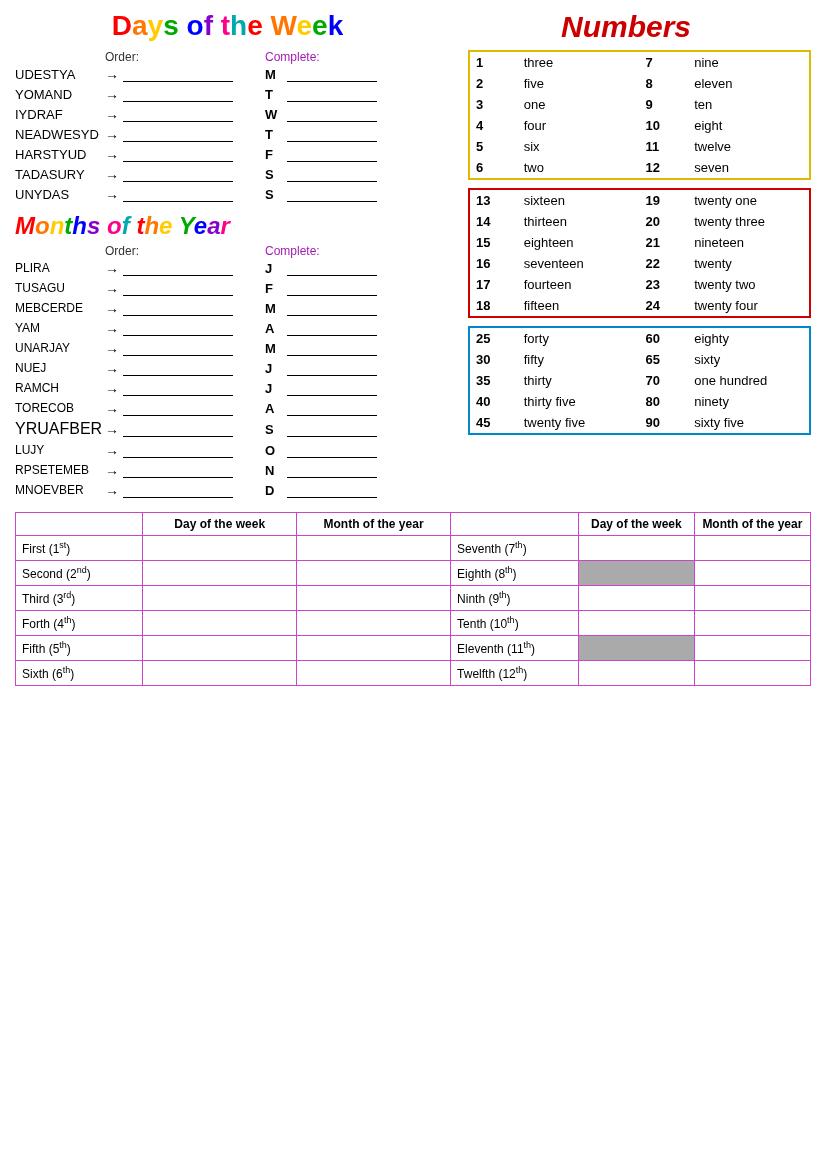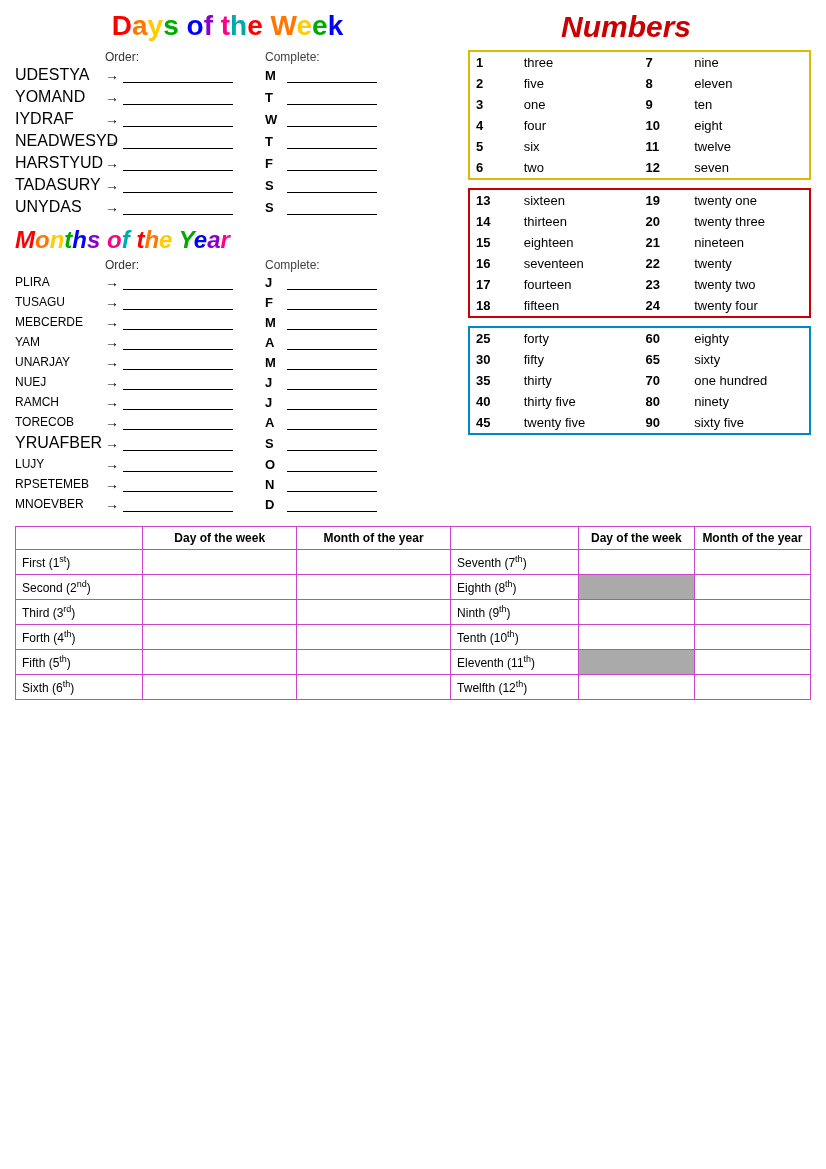--- a/index.html
+++ b/index.html
@@ -61,30 +61,30 @@
       flex: 1;
     }
 
     
     .section-label-row {
       display: flex;
       margin-bottom: 2px;
       padding-left: 90px;
     }
     .col-order-label { width: 160px; font-size: 12px; color: #333; }
-    .col-complete-label { font-size: 12px; color: #404040; }
+    .col-complete-label { font-size: 12px; color: #a21caf; }
 
     .word-row {
       display: flex;
       align-items: center;
       margin-bottom: 4px;
     }
     .word-label {
       width: 90px;
-      font-size: 16px;
+      font-size: 13px;
       font-weight: normal;
     }
     .arrow-line {
       display: flex;
       align-items: center;
       width: 160px;
     }
     .arrow { margin-right: 4px; font-size: 14px; }
     .underline-field {
       border-bottom: 1px solid #000;

